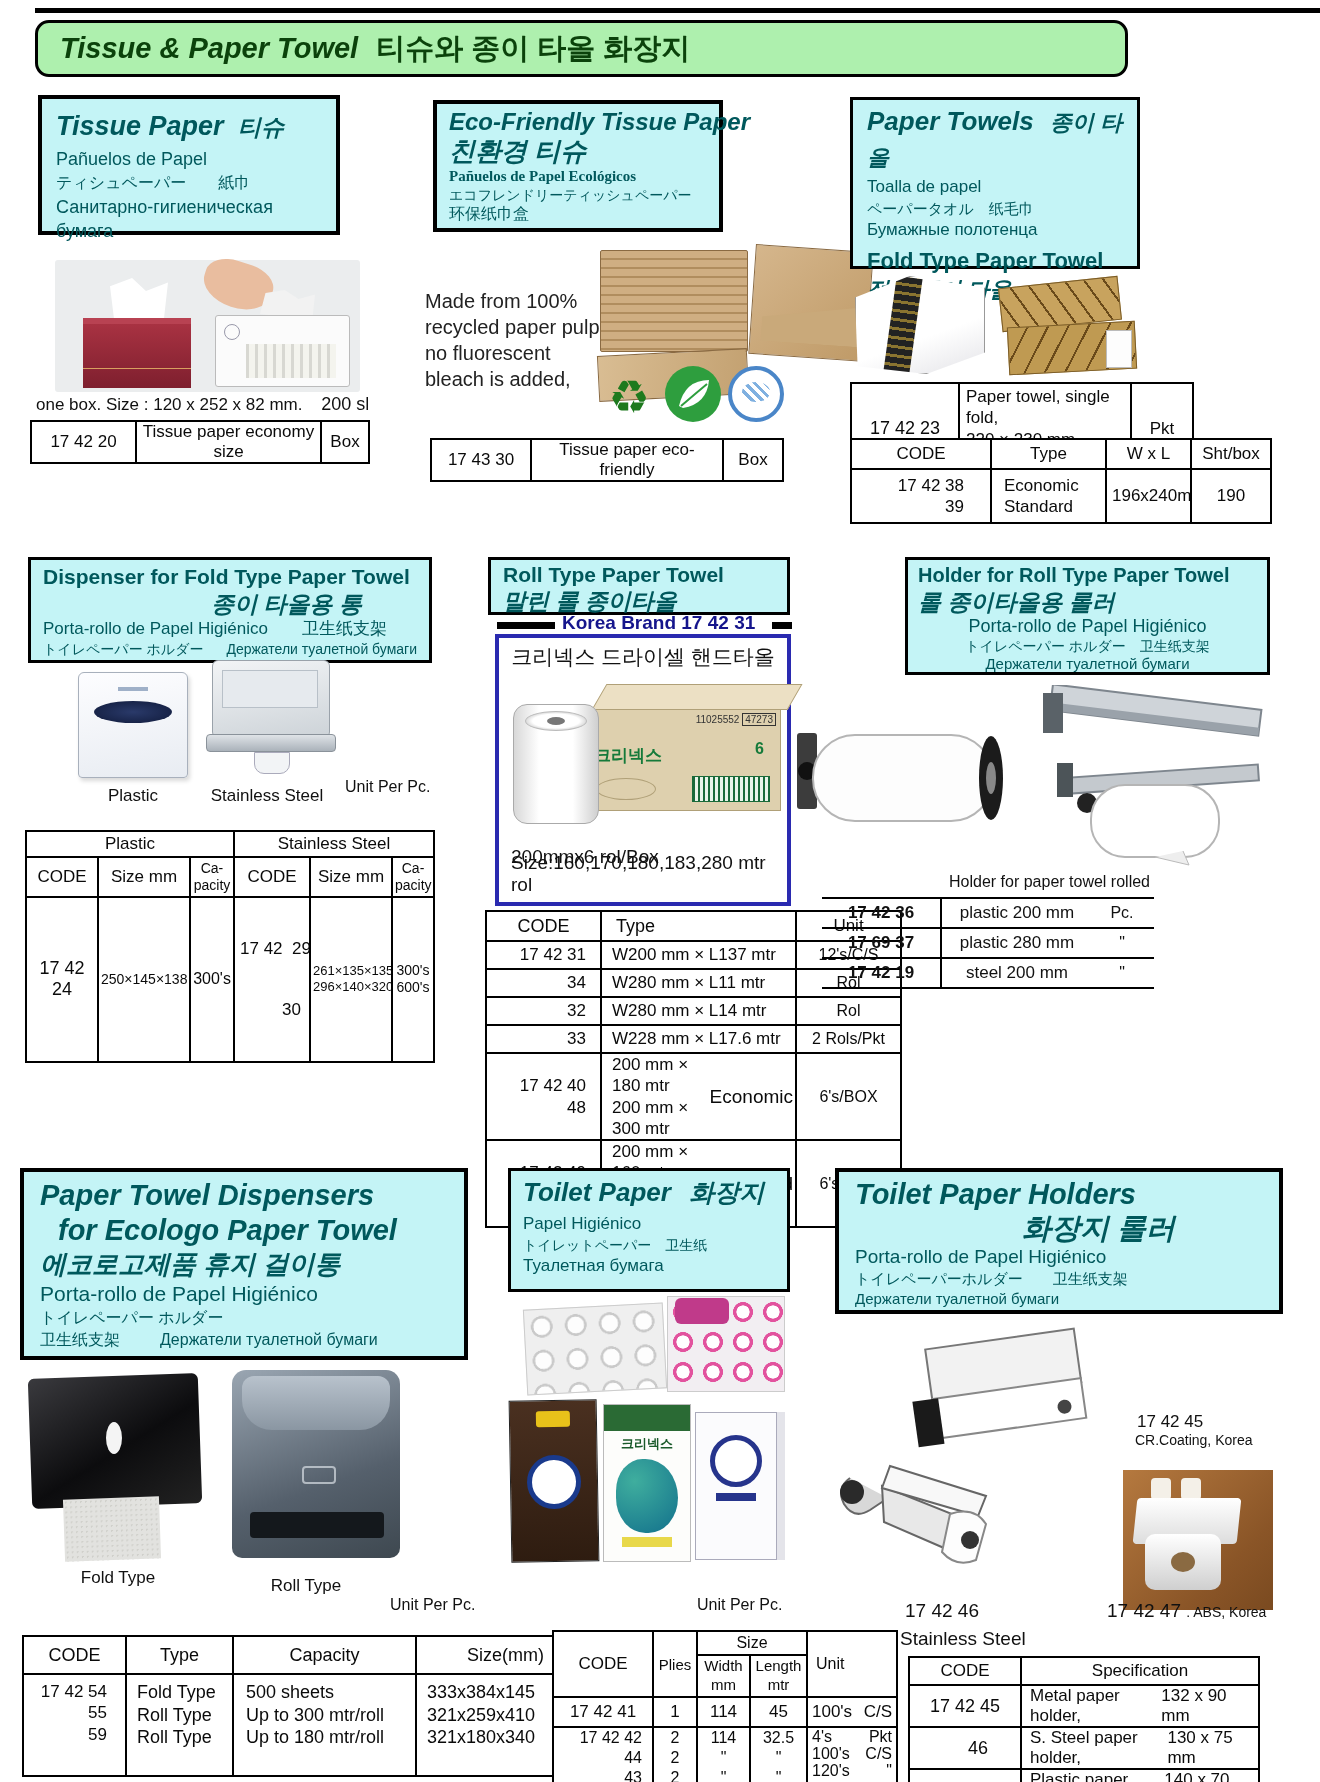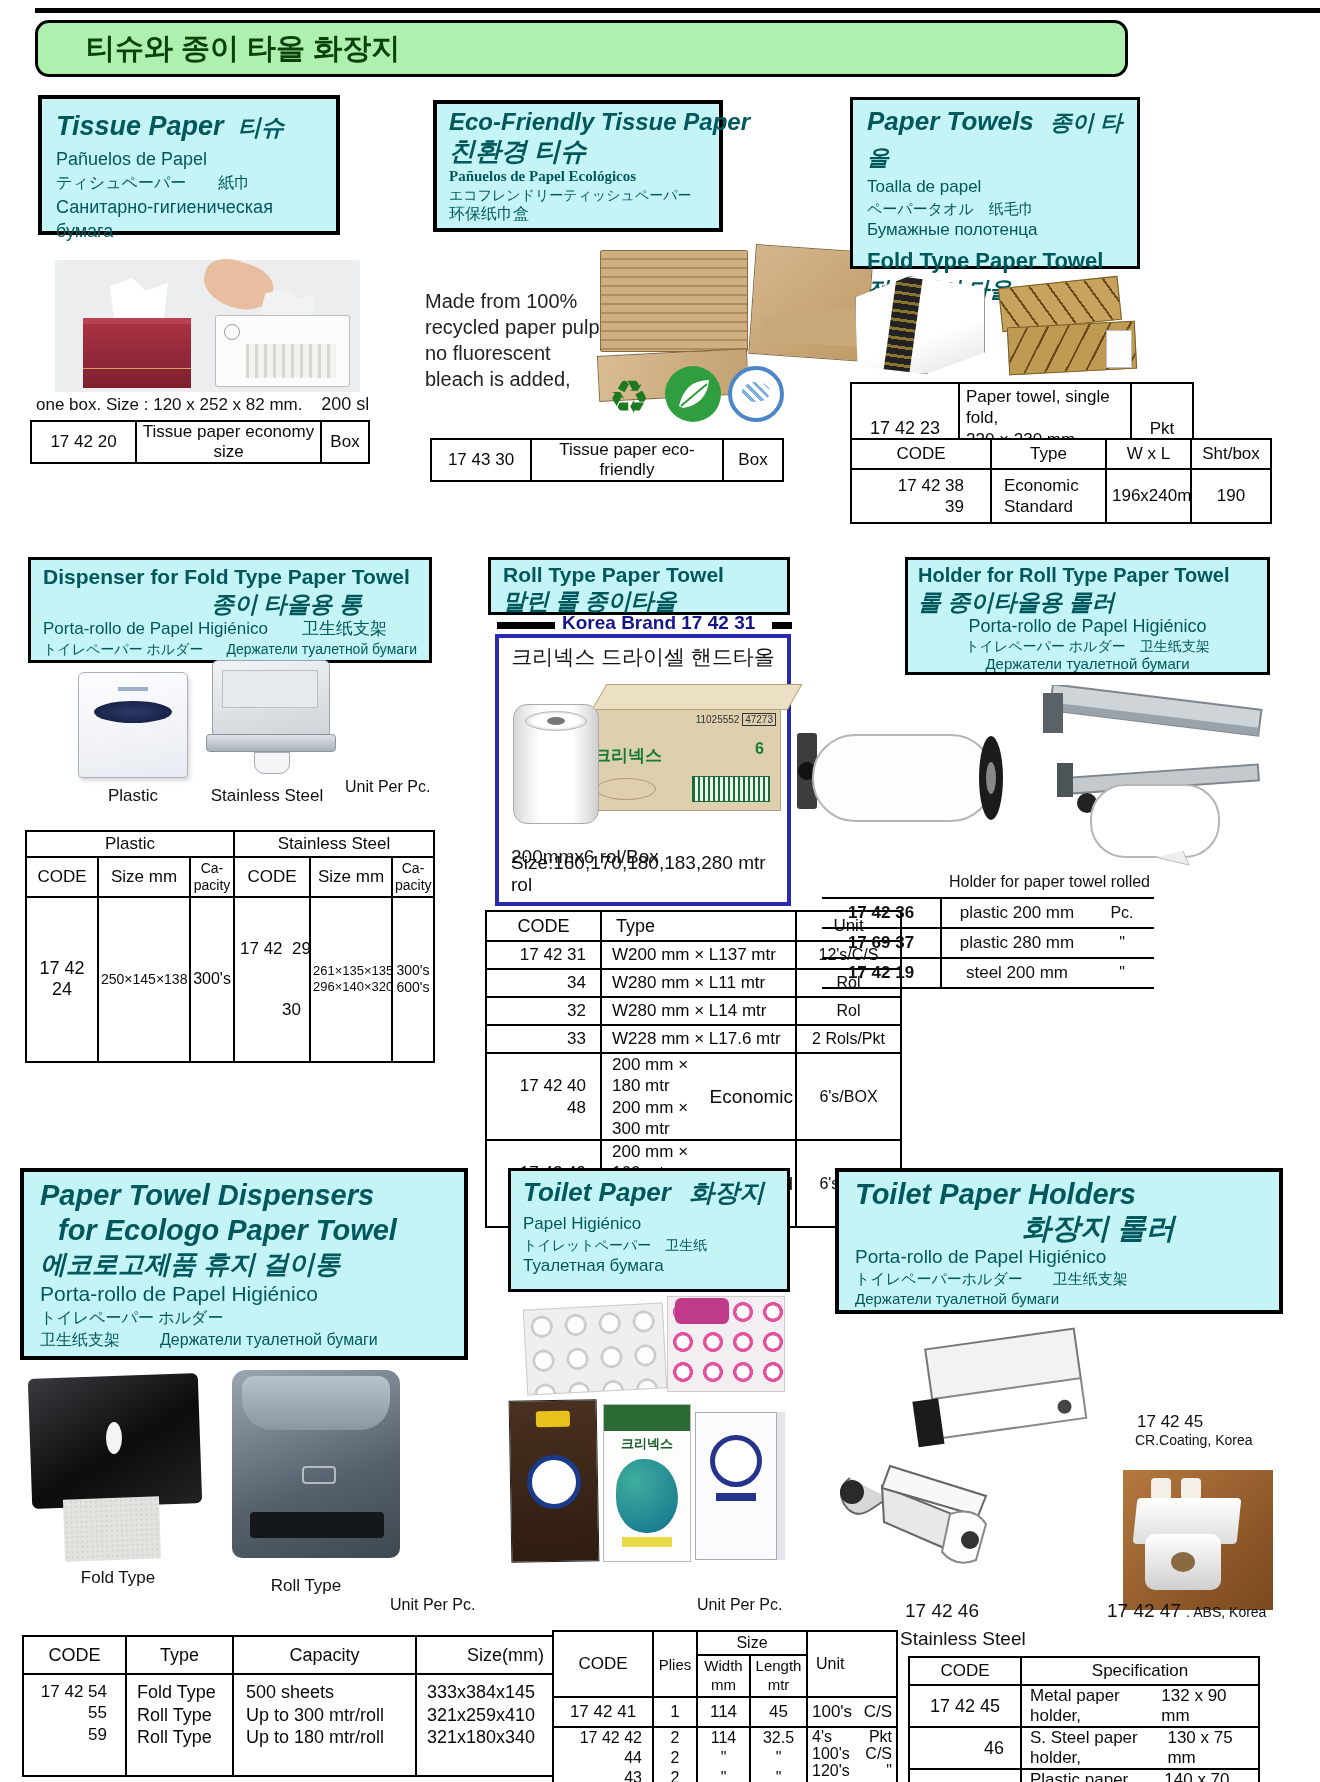--- a/index.html
+++ b/index.html
@@ -30,21 +30,22 @@
   .flexline{display:flex;justify-content:space-between}
 </style>
 </head>
 <body>
 
 <div class="page">
 
   <div class="abs topline" style="left:35px;top:8px;width:1285px;height:5px"></div>
 
   <div class="abs titlebar" style="left:35px;top:20px;width:1093px;height:57px">
-    <span class="b" style="margin-left:26px">티슈와 종이 타올  화장지</span>
+    <span class="bi">Tissue &amp; Paper Towel</span>
+    <span class="b" style="margin-left:18px">티슈와 종이 타올  화장지</span>
   </div>
 
   <div class="abs cyan" style="left:38px;top:95px;width:302px;height:140px;border-width:4px;padding:10px 14px">
     <div style="line-height:34px">
       <span class="bi" style="font-size:27px">Tissue Paper</span>
       <span class="bi" style="font-size:23px;margin-left:10px">티슈</span>
     </div>
     <div style="font-size:18px;line-height:24px">Pañuelos de Papel</div>
     <div style="font-size:16px;line-height:24px">ティシュペーパー　　紙巾</div>
     <div style="font-size:18px;line-height:24px">Санитарно-гигиеническая бумага</div>
@@ -651,21 +652,21 @@
     <tr style="height:30px">
       <td class="ctr code" style="font-size:18px">17 42 45</td>
       <td style="padding:0 8px">
             <div class="flexline">
         <span>Metal paper holder,</span>
         <span>132 x 90 mm</span>
       </div>
           </td>
     </tr>
     <tr style="height:30px">
-      <td class="rt code" style="font-size:18px;padding-right:16px">46</td>
+      <td class="rt code" style="font-size:18px;padding-right:32px">46</td>
       <td style="padding:0 8px">
             <div class="flexline">
         <span>S. Steel paper holder,</span>
         <span>130 x 75 mm</span>
       </div>
           </td>
     </tr>
     <tr style="height:30px">
       <td class="rt code" style="font-size:18px;padding-right:16px">47</td>
       <td style="padding:0 8px">

